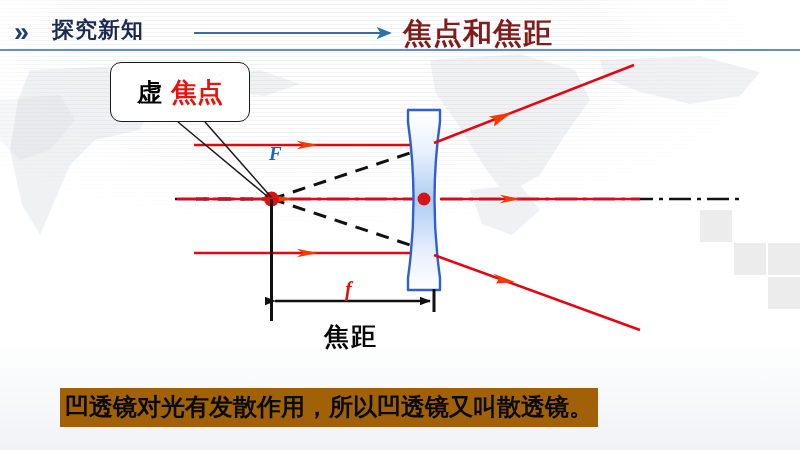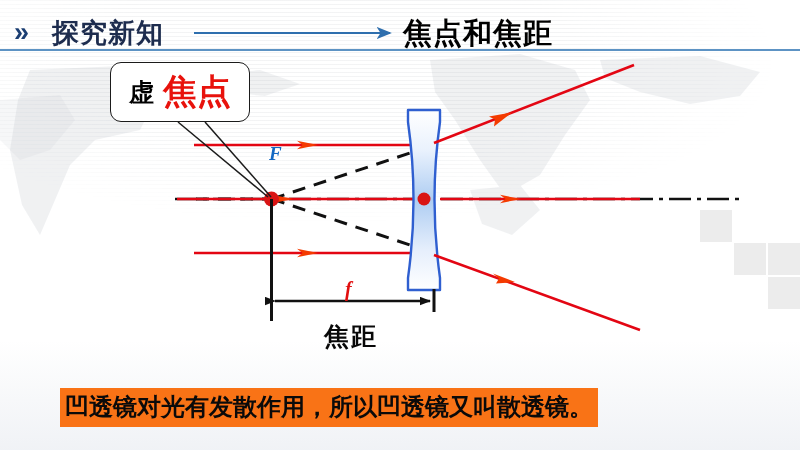--- a/index.html
+++ b/index.html
@@ -48,32 +48,32 @@
     left: 14px; top: 19px;
     line-height: 1;
     font-size: 27px;
     font-weight: bold;
     color: #1c3f73;
     letter-spacing: -3px;
   }
   .hdr-section {
     position: absolute;
     left: 52px; top: 15px;
-    font-size: 27px;
+    font-size: 22px;
     font-weight: bold;
     color: #1d2c4e;
     letter-spacing: 1px;
     white-space: nowrap;
   }
   .hdr-title {
     position: absolute;
     left: 403px; top: 14px;
     font-size: 29px;
     font-weight: bold;
-    color: #000000;
+    color: #7f1d1d;
     letter-spacing: 1px;
     white-space: nowrap;
   }
   .hdr-underline {
     position: absolute;
     left: 0; top: 49px;
     width: 800px; height: 2px;
     background: #5d93c4;
   }
 
@@ -90,21 +90,21 @@
     align-items: center;
     justify-content: center;
     gap: 9px;
   }
   .callout-black {
     font-size: 25px;
     font-weight: bold;
     color: #000000;
   }
   .callout-red {
-    font-size: 34px;
+    font-size: 26px;
     font-weight: bold;
     color: #e8120c;
   }
 
   
   .lbl-F {
     position: absolute;
     left: 269px; top: 143px;
     font-family: "Liberation Serif", "DejaVu Serif", serif;
     font-style: italic;
@@ -128,21 +128,21 @@
     font-weight: bold;
     color: #080808;
     letter-spacing: 2px;
   }
 
   
   .caption {
     position: absolute;
     left: 60px; top: 388px;
     padding: 3px 5px 4px 5px;
-    background: #f97316;
+    background: #a16207;
     font-size: 24px;
     font-weight: bold;
     color: #0a0a0a;
     letter-spacing: 0px;
     white-space: nowrap;
   }
 
   
   .deco-sq { position: absolute; background: #ececec; }
 </style>

